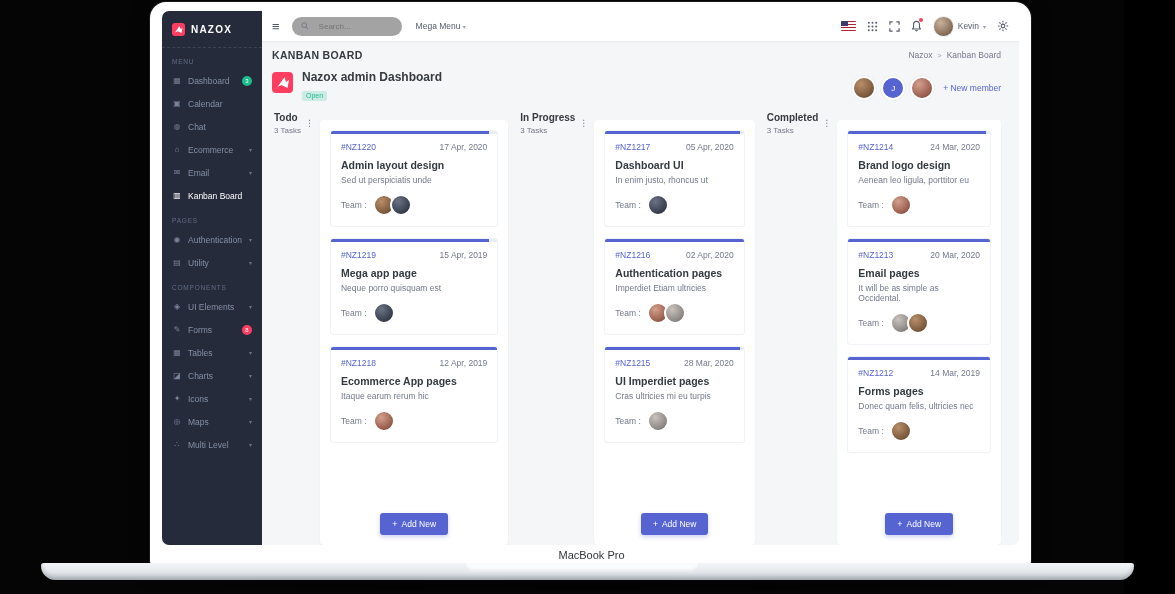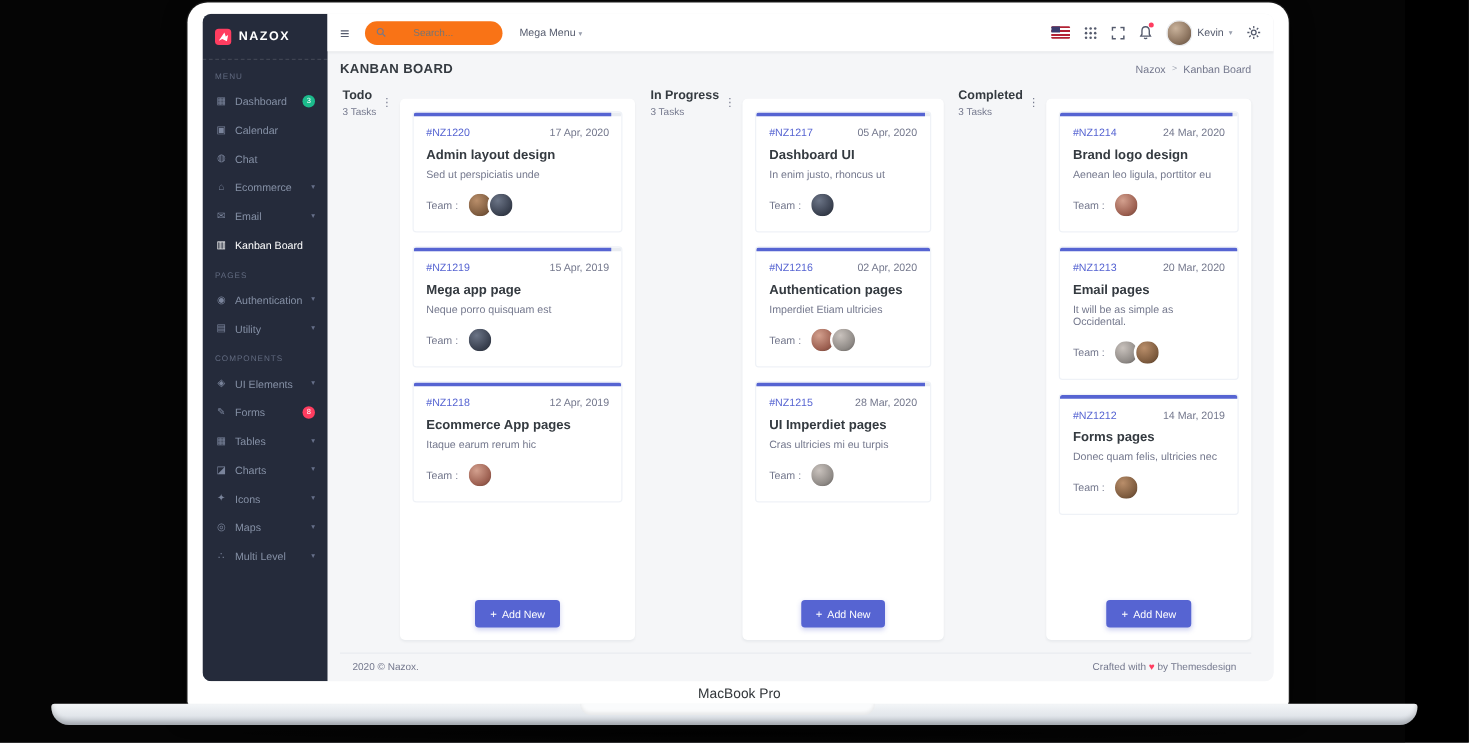--- a/index.html
+++ b/index.html
@@ -37,21 +37,21 @@
     text-align:center;flex:none;}
   .sb-chevron{font-size:6px;color:#67708a;flex:none;}
 
   
   .main{flex:1;display:flex;flex-direction:column;min-width:0;}
 
   
   .topbar{height:30px;background:#fff;display:flex;align-items:center;padding:0 10px;
     box-shadow:0 1px 2px rgba(15,34,58,.06);flex:none;}
   .hamburger{font-size:13px;color:#555b6d;cursor:pointer;line-height:1;}
-  .search{display:flex;align-items:center;gap:20px;background:#f97316;border-radius:10px;
+  .search{display:flex;align-items:center;gap:8px;background:#a3a3a3;border-radius:10px;
     height:19px;padding:0 9px;margin-left:12px;width:92px;}
   .search svg{flex:none;}
   .search input{border:0;background:transparent;outline:none;font-size:8px;color:#444;width:100%;
     font-family:inherit;}
   .mega{margin-left:14px;font-size:8.5px;color:#555b6d;cursor:pointer;}
   .tb-right{margin-left:auto;display:flex;align-items:center;gap:11px;}
   .tb-ic{cursor:pointer;display:flex;align-items:center;position:relative;color:#555b6d;}
   .flag{width:15px;height:10px;border-radius:1px;overflow:hidden;position:relative;flex:none;
     background:repeating-linear-gradient(180deg,#b22234 0 1.5px,#fff 1.5px 3px);}
   .flag::after{content:"";position:absolute;left:0;top:0;width:7px;height:5px;background:#3c3b6e;}
@@ -305,20 +305,39 @@
         <div class="content">
           <div class="crumb-row">
             <div class="page-title">KANBAN BOARD</div>
             <nav class="breadcrumb" id="breadcrumb">
                 <span>Nazox</span>
                 <span class="sep">&gt;</span>
                 <span>Kanban Board</span>
               </nav>
           </div>
 
+          <div class="board-head">
+            <div class="bh-left">
+              <span class="bh-tile">
+                <svg viewBox="0 0 21 21">
+                    <path d="M5.5 15 L12.5 5 L14 10 L17 8 L15.5 16 L9.5 13 Z" fill="#fff"></path>
+                  </svg>
+              </span>
+              <div>
+                <div class="bh-title">Nazox admin Dashboard</div>
+                <span class="badge-open">Open</span>
+              </div>
+            </div>
+            <div class="bh-right" id="members">
+              <span class="m-av av-p0"></span>
+                <span class="m-av initial">J</span>
+                <span class="m-av av-p2"></span>
+                <span class="new-member">+ <span>New member</span></span>
+            </div>
+          </div>
 
           <div class="kb-row" id="kb-row">
   <section class="kb-col">
     <header class="kb-col-head">
       <div>
         <div class="kb-col-name">Todo</div>
         <div class="kb-col-count">3 Tasks</div>
       </div>
       <div class="kb-dots">⋮</div>
     </header>
@@ -542,28 +561,20 @@
   </article>
 </div>
       <button class="kb-add">
         <span class="plus">+</span>
         <span class="kb-add-label">Add New</span>
       </button>
     </div>
   </section>
 </div>
 
-          <footer class="footer">
-            <span>2020 © Nazox.</span>
-            <span>
-              <span>Crafted with</span>
-              <span class="heart">♥</span>
-              <span>by Themesdesign</span>
-            </span>
-          </footer>
         </div>
       </div>
     </div>
 
     <div class="mb-label">MacBook Pro</div>
   </div>
 
   <div class="mb-base"></div>
   <div class="mb-notch"></div>
   <div class="mb-shadow"></div>

